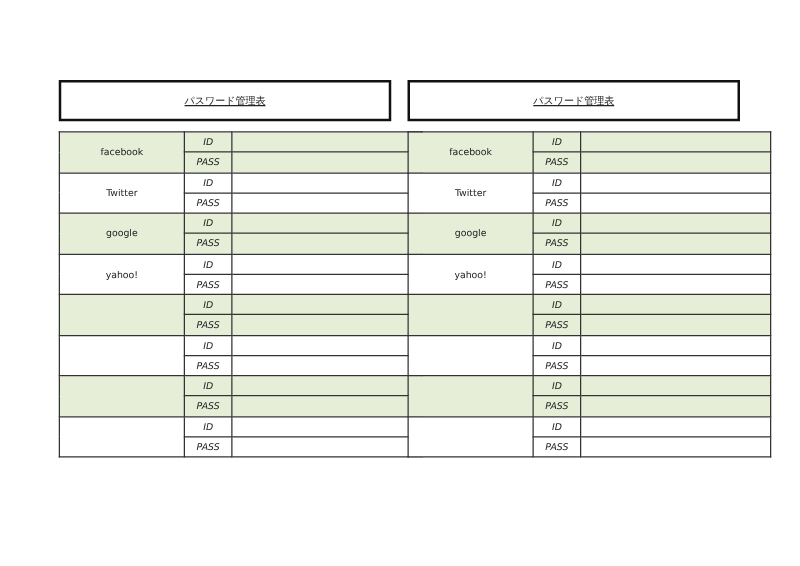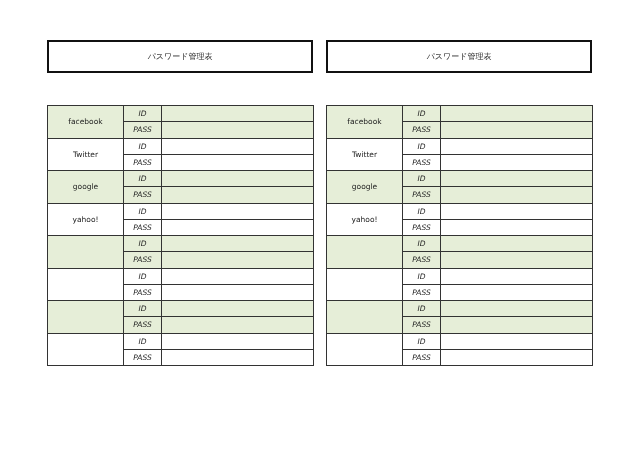--- a/index.html
+++ b/index.html
@@ -1,21 +1,21 @@
 <!DOCTYPE html>
 <html><head>
 <meta charset="utf-8">
 <style>
   html,body{margin:0;padding:0;background:#fff;}
   body{width:640px;height:453px;position:relative;overflow:hidden;font-family:"DejaVu Sans",sans-serif;color:#222;}
   .sheet{position:absolute;top:0;}
-  .title-box{position:absolute;top:40px;height:33px;border:2px solid #111;box-sizing:border-box;display:flex;align-items:center;justify-content:center;font-size:8px;}
+  .title-box{position:absolute;top:64px;height:33px;border:2px solid #111;box-sizing:border-box;display:flex;align-items:center;justify-content:center;font-size:8px;text-decoration:underline;}
   table{position:absolute;top:105px;border-collapse:collapse;table-layout:fixed;}
   td{border:1px solid #333;height:16.25px;padding:0;font-size:7.5px;text-align:center;box-sizing:border-box;}
-  td.name{width:76px;}
+  td.name{width:100px;}
   td.label{width:38px;font-style:italic;}
   td.value{width:152px;}
   tr.green td{background:#e6eed8;}
   tr.white td{background:#fff;}
 </style>
 </head>
 <body>
 
 <div id="sheet-0" class="sheet">
   <div class="title-box" style="left:47px;width:266px;">パスワード管理表</div>

